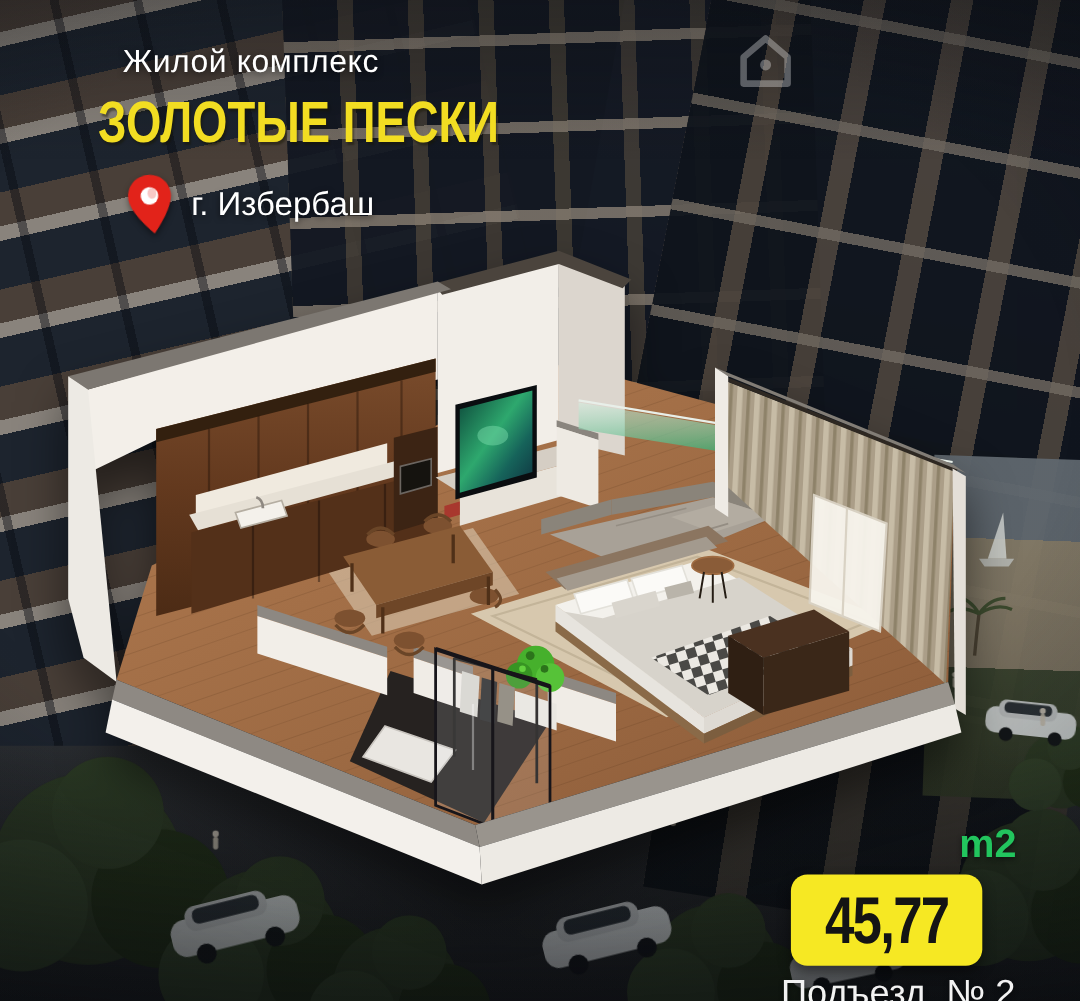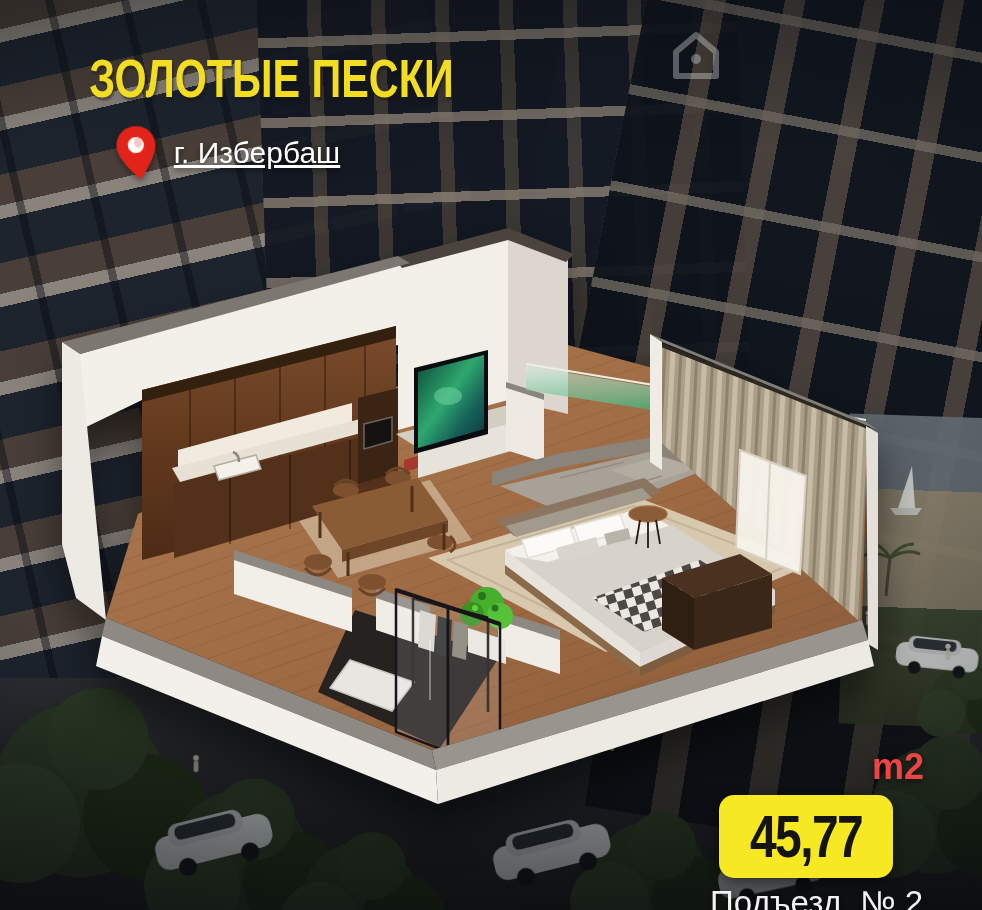--- a/index.html
+++ b/index.html
@@ -46,27 +46,27 @@
       linear-gradient(180deg, rgba(10,12,16,.30) 0%, rgba(10,12,16,0) 16%, rgba(10,12,16,0) 74%, rgba(5,7,10,.5) 100%);}
   .bg-svg{position:absolute;inset:0;z-index:2;}
   
   .apt-svg{position:absolute;inset:0;z-index:5;filter:drop-shadow(0 24px 22px rgba(0,0,0,.55));}
   
   .header{position:absolute;left:50px;top:40px;width:356px;text-align:center;z-index:10;color:#fff;}
   .header .subtitle{font-size:29px;font-weight:500;letter-spacing:.5px;text-shadow:0 2px 6px rgba(0,0,0,.6);}
   .header .title{margin-top:8px;font-size:53px;font-weight:bold;color:#f2dd22;white-space:nowrap;
     transform:scaleX(.78);transform-origin:50% 50%;letter-spacing:0;
     text-shadow:2px 3px 2px rgba(25,22,2,.45);}
-  .loc-row{margin-top:16px;display:flex;align-items:center;justify-content:center;gap:16px;text-decoration:underline;}
+  .loc-row{margin-top:16px;display:flex;align-items:center;justify-content:center;gap:16px;}
   .loc-row .loc-text{font-size:30px;text-shadow:0 2px 6px rgba(0,0,0,.6);}
   .watermark{position:absolute;left:668px;top:26px;z-index:10;display:flex;gap:10px;align-items:flex-start;}
   .wm-col{display:flex;flex-direction:column;}
   .wm-brand{font-size:45px;font-weight:bold;letter-spacing:3px;line-height:1;color:rgba(255,255,255,.36);}
   .wm-tag{margin-top:5px;font-size:14px;letter-spacing:7.5px;color:rgba(255,255,255,.30);font-weight:bold;}
-  .m2{position:absolute;left:872px;top:746px;z-index:10;font-size:36px;font-weight:bold;color:#ef4444;
+  .m2{position:absolute;left:872px;top:746px;z-index:10;font-size:36px;font-weight:bold;color:#22c55e;
     text-shadow:0 2px 5px rgba(0,0,0,.5);}
   .badge{position:absolute;left:719px;top:795px;width:174px;height:83px;z-index:10;
     background:#f6e823;border-radius:15px;display:flex;align-items:center;justify-content:center;
     box-shadow:0 5px 12px rgba(0,0,0,.45);}
   .badge-num{font-size:60px;font-weight:bold;color:#141414;transform:scaleX(.8);letter-spacing:-2px;}
   .entrance{position:absolute;left:710px;top:884px;z-index:10;font-size:33px;color:#f2f2f2;
     white-space:pre;text-shadow:0 2px 5px rgba(0,0,0,.5);}
 </style>
 </head>
 <body>
@@ -350,20 +350,21 @@
       <polygon points="650,334 662,342 662,470 650,462" fill="#efebe5"></polygon>
       <polygon points="866,426 878,433 878,650 868,644" fill="#e4dfd8"></polygon>
       <polygon points="106,618 432,750 436,770 102,636" fill="#8e8983"></polygon>
       <polygon points="102,636 436,770 438,804 96,666" fill="#f3f0eb"></polygon>
       <polygon points="432,750 862,620 868,640 436,770" fill="#99948d"></polygon>
       <polygon points="436,770 868,640 874,666 438,804" fill="#edeae4"></polygon>
     </g>
   </svg>
 
   <div class="header">
+    <div class="subtitle">Жилой комплекс</div>
     <div class="title">ЗОЛОТЫЕ ПЕСКИ</div>
     <div class="loc-row">
       <svg width="42" height="56" viewBox="0 0 42 56" style="transform:rotate(-8deg);filter:drop-shadow(0 3px 3px rgba(0,0,0,.45));">
         <path d="M21,1 C10,1 1.5,9.5 1.5,20.5 c0,13.5 19.5,34 19.5,34 s19.5,-20.5 19.5,-34 C40.5,9.5 32,1 21,1 Z" fill="#e2231a"></path>
         <circle cx="21" cy="20" r="8" fill="#ffffff"></circle>
         <ellipse cx="23.5" cy="18" rx="4" ry="5" fill="#e2231a" opacity="0.25"></ellipse>
       </svg>
       <span class="loc-text">г. Избербаш</span>
     </div>
   </div>

